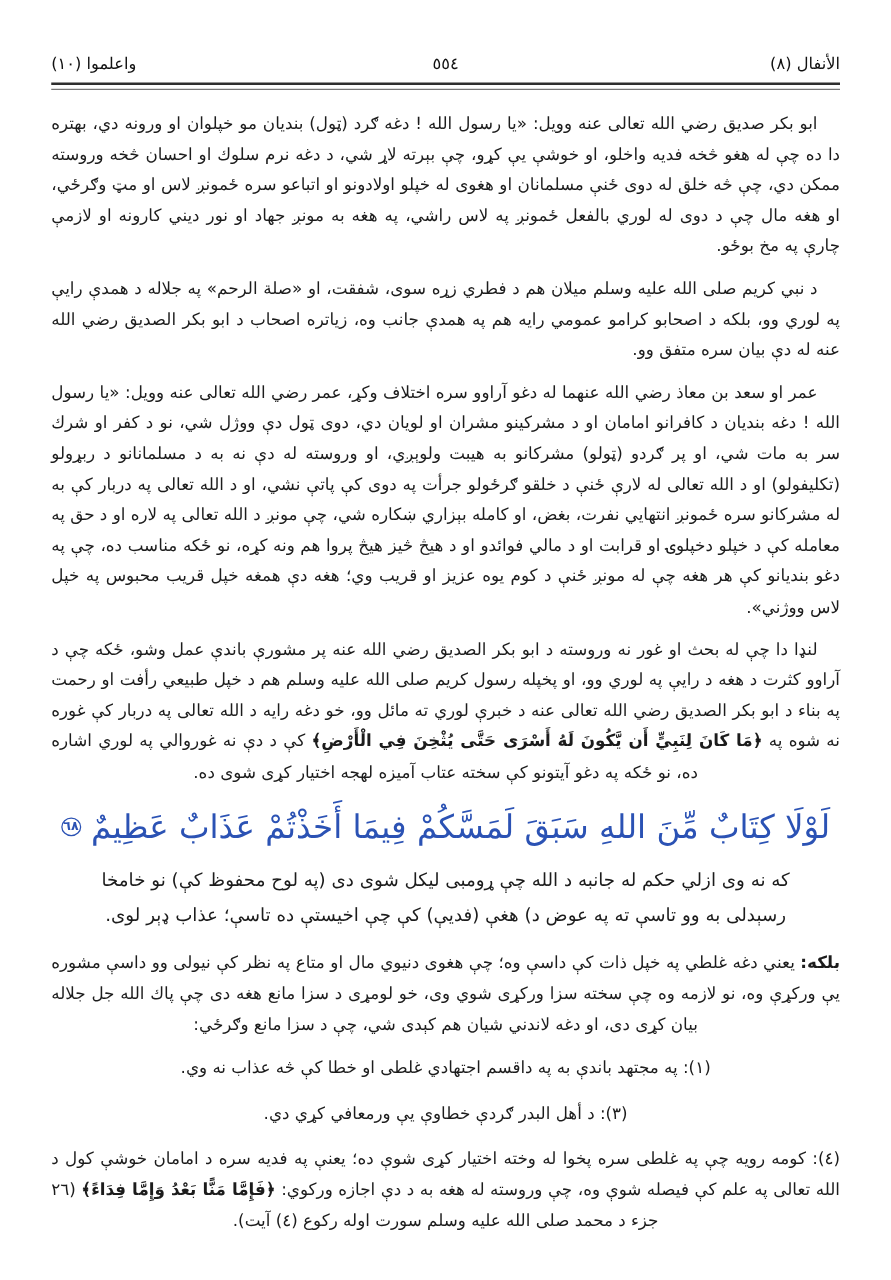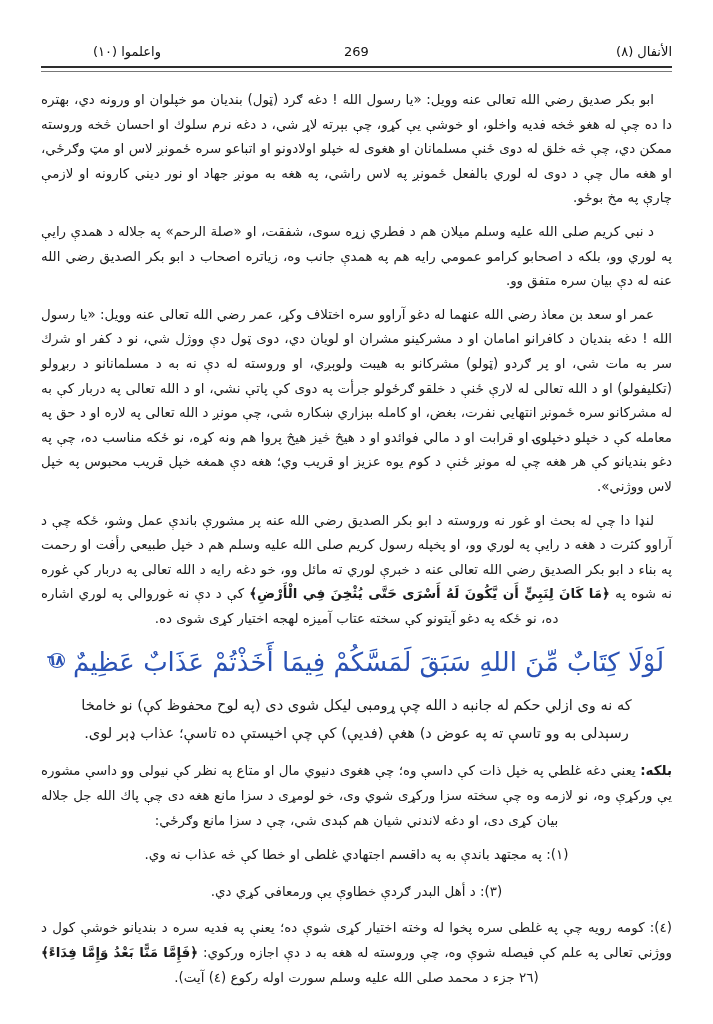--- a/index.html
+++ b/index.html
@@ -18,21 +18,21 @@
   
   .running-header {
     display: flex;
     justify-content: space-between;
     align-items: baseline;
     font-size: 13px;
     color: #111;
   }
   .running-header .center { flex: 1; text-align: center; }
   .running-header .side { width: 120px; white-space: nowrap; }
-  .running-header .side.left { text-align: right; }
+  .running-header .side.left { text-align: left; }
   .header-rule {
     margin-top: 7px;
     height: 3px;
     border-top: 2px solid #2e2e2e;
     border-bottom: 1px solid #777;
   }
   
   .body-text { margin-top: 16px; }
   p.para {
     margin: 0 0 9px 0;
@@ -52,21 +52,21 @@
     margin: 14px 0 12px 0;
   }
   .verse-text {
     font-weight: normal;
     font-size: 26px;
     line-height: 34px;
     letter-spacing: -0.2px;
   }
   .ayah-mark {
     display: inline-block;
-    font-size: 14px;
+    font-size: 10px;
     font-weight: bold;
     line-height: 13px;
     width: 14px; height: 13px;
     border: 1.4px solid;
     border-radius: 50%;
     text-align: center;
     vertical-align: super;
     margin-right: 3px;
   }
   
@@ -92,21 +92,21 @@
   .item.center-last { text-align-last: center; }
   .item .num { white-space: nowrap; }
 </style>
 </head>
 <body>
 
 <div class="page">
 
   <div class="running-header">
     <span class="side right">الأنفال (٨)</span>
-    <span class="center">269</span>
+    <span class="center">٥٥٤</span>
     <span class="side left">واعلموا (١٠)</span>
   </div>
   <div class="header-rule"></div>
 
   <div class="body-text">
 
     <p class="para">ابو بكر صديق رضي الله تعالى عنه وويل: «يا رسول الله ! دغه ګرد (ټول) بنديان مو خپلوان او ورونه دي، بهتره دا ده چې له هغو څخه فديه واخلو، او خوشې يې كړو، چې بېرته لاړ شي، د دغه نرم سلوك او احسان څخه وروسته ممكن دي، چې څه خلق له دوى ځنې مسلمانان او هغوى له خپلو اولادونو او اتباعو سره ځمونږ لاس او مټ وګرځي، او هغه مال چې د دوى له لوري بالفعل ځمونږ په لاس راشي، په هغه به مونږ جهاد او نور ديني كارونه او لازمې چارې په مخ بوځو.</p>
 
     <p class="para">د نبي كريم صلى الله عليه وسلم ميلان هم د فطري زړه سوى، شفقت، او «صلة الرحم» په جلاله د همدې رايې په لوري وو، بلكه د اصحابو كرامو عمومي رايه هم په همدې جانب وه، زياتره اصحاب د ابو بكر الصديق رضي الله عنه له دې بيان سره متفق وو.</p>
 
@@ -130,17 +130,17 @@
     <p class="item single">
       <span class="num">(١):</span><span> په مجتهد باندې به په داقسم اجتهادي غلطى او خطا كې څه عذاب نه وي.</span>
     </p>
 
 
     <p class="item single">
       <span class="num">(٣):</span><span> د أهل البدر ګردې خطاوې يې ورمعافي كړي دي.</span>
     </p>
 
     <p class="item center-last">
-      <span class="num">(٤):</span><span> كومه رويه چې په غلطى سره پخوا له وخته اختيار كړى شوې ده؛ يعنې په فديه سره د بنديانو خوشې كول د ووژني تعالى په علم كې فيصله شوې وه، چې وروسته له هغه به د دې اجازه وركوي: </span><span class="quran-inline">﴿فَإِمَّا مَنًّا بَعْدُ وَإِمَّا فِدَاءً﴾</span><span> (٢٦ جزء د محمد صلى الله عليه وسلم سورت اوله ركوع (٤) آيت).</span>
+      <span class="num">(٤):</span><span> كومه رويه چې په غلطى سره پخوا له وخته اختيار كړى شوې ده؛ يعنې په فديه سره د امامان خوشې كول د الله تعالى په علم كې فيصله شوې وه، چې وروسته له هغه به د دې اجازه وركوي: </span><span class="quran-inline">﴿فَإِمَّا مَنًّا بَعْدُ وَإِمَّا فِدَاءً﴾</span><span> (٢٦ جزء د محمد صلى الله عليه وسلم سورت اوله ركوع (٤) آيت).</span>
     </p>
 
   </div>
 </div>
 
 </body></html>

